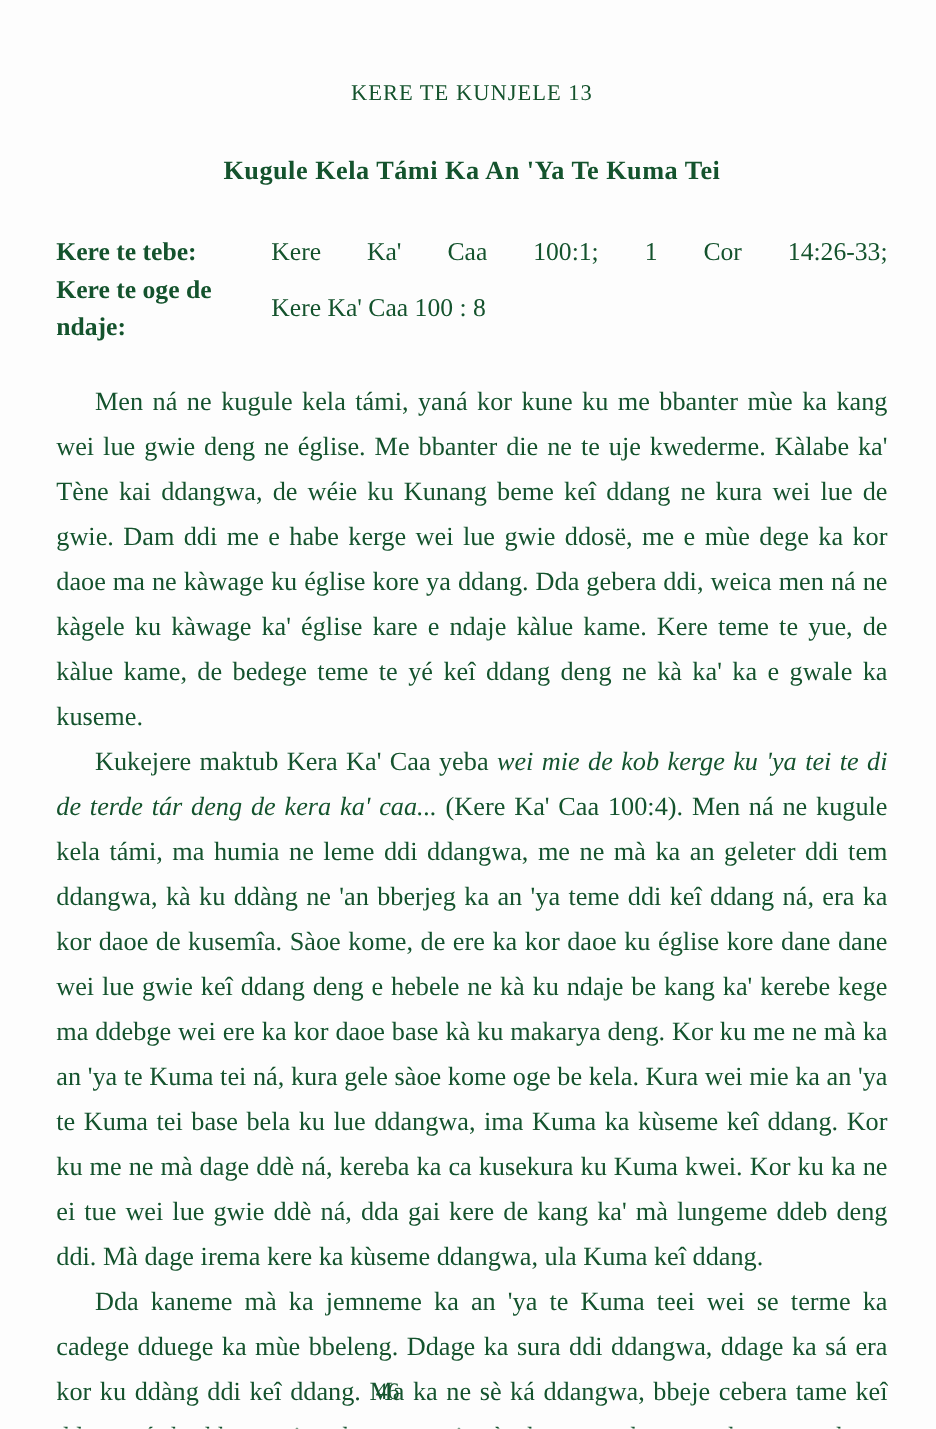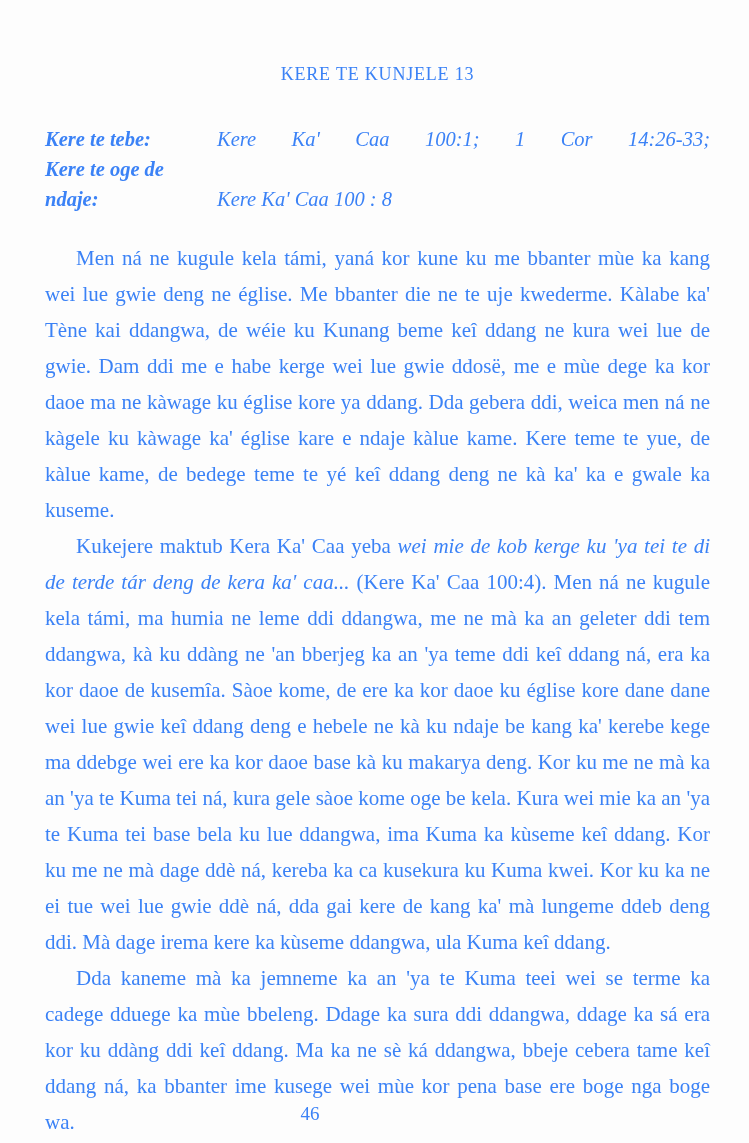--- a/index.html
+++ b/index.html
@@ -5,21 +5,21 @@
   html, body {
     margin: 0;
     padding: 0;
     background: #ffffff;
   }
   .page {
     position: relative;
     width: 749px;
     height: 1143px;
     background: #fdfdfd;
-    color: #3b82f6;
+    color: #14532d;
     font-family: "Liberation Serif", "DejaVu Serif", serif;
     overflow: hidden;
     box-sizing: border-box;
   }
   .content {
     position: absolute;
     left: 45px;
     top: 64px;
     width: 665px;
   }
@@ -37,22 +37,21 @@
     letter-spacing: 0.4px;
     margin: 0 0 38px 0;
   }
   .references {
     font-size: 20.5px;
     line-height: 30px;
     margin: 0 0 26px 0;
   }
   .ref-row {
     display: flex;
-    align-items: flex-end;
-    font-style: italic;
+    align-items: center;
   }
   .ref-label {
     font-weight: bold;
     width: 172px;
     flex: 0 0 172px;
   }
   .ref-value {
     flex: 1 1 auto;
   }
   .ref-justify {
@@ -82,20 +81,21 @@
   }
 </style>
 </head>
 <body>
 
 <div class="page">
   <div class="content">
 
     <h1 class="chapter-header">KERE TE KUNJELE 13</h1>
 
+    <h2 class="lesson-title">Kugule Kela Támi Ka An 'Ya Te Kuma Tei</h2>
 
     <div class="references">
       <div class="ref-row">
         <div class="ref-label">Kere te tebe:</div>
         <div class="ref-value">
           <div class="ref-justify">Kere Ka' Caa 100:1; 1 Cor 14:26-33;</div>
         </div>
       </div>
       <div class="ref-row">
         <div class="ref-label">Kere te oge de ndaje:</div>

